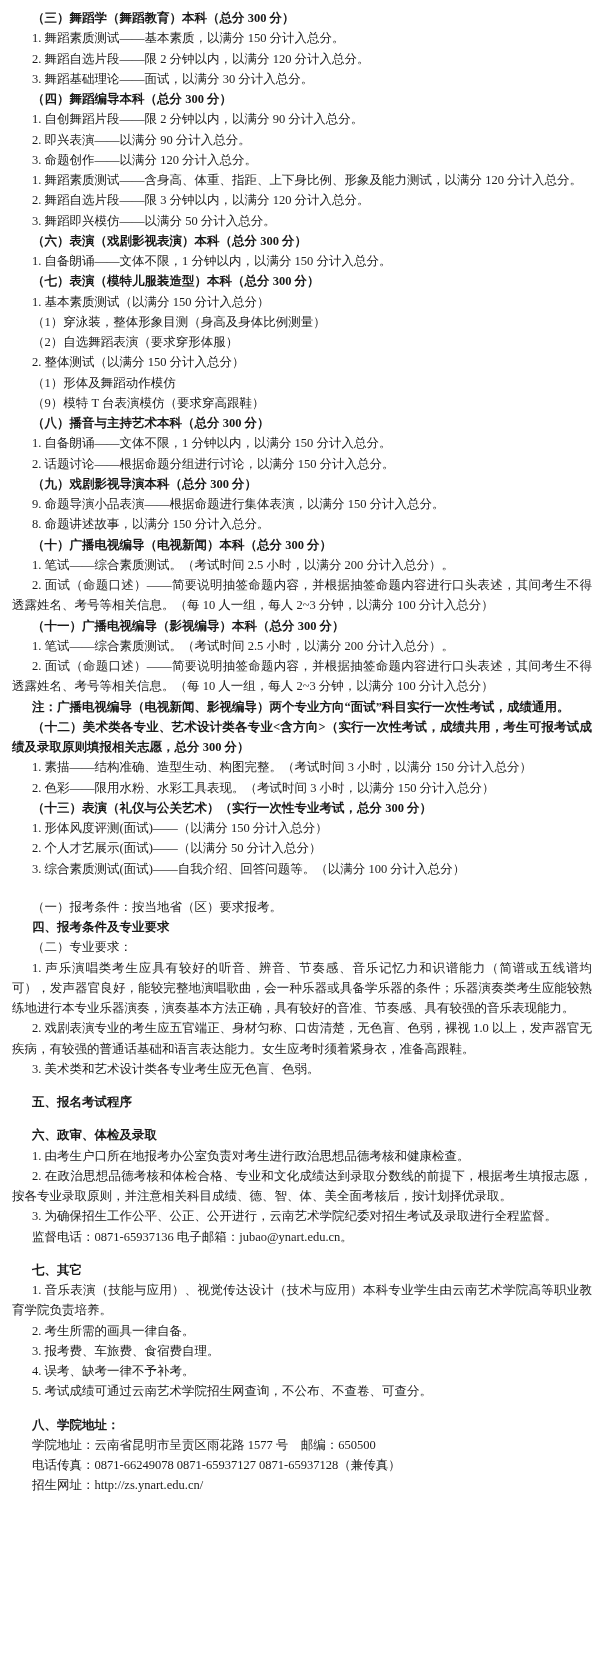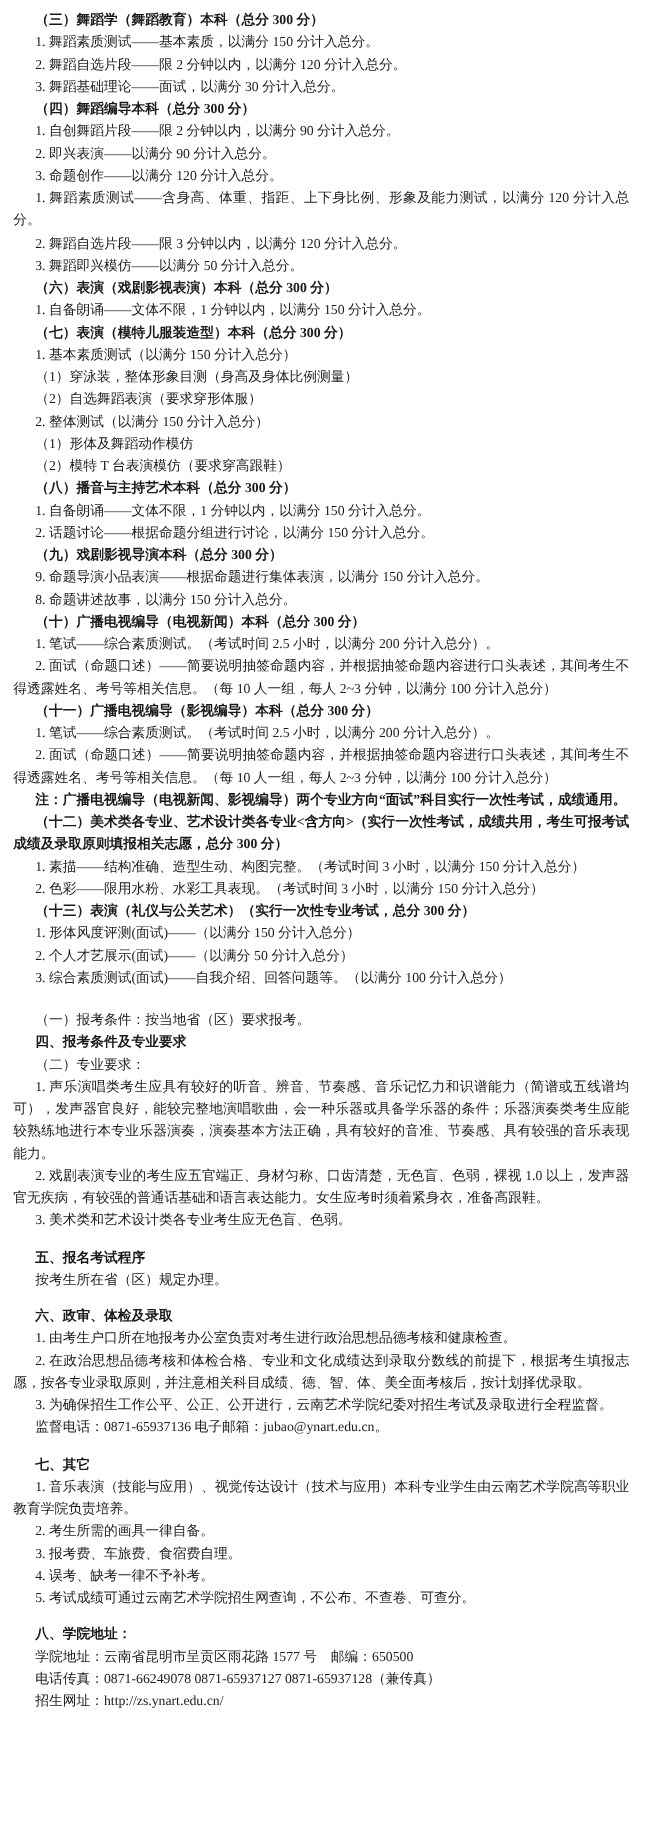--- a/index.html
+++ b/index.html
@@ -9,21 +9,21 @@
   }
   body {
     width: 600px;
     min-height: 1657px;
     font-family: "Liberation Serif", "DejaVu Serif", serif;
     color: #1a1a1a;
     font-size: 12.5px;
     line-height: 1.62;
   }
   .page {
-    padding: 8px 28px 16px 12px;
+    padding: 8px 8px 16px 12px;
     box-sizing: border-box;
     width: 600px;
   }
   .p {
     margin: 0;
     padding: 0;
     text-align: justify;
     text-justify: inter-ideograph;
   }
   .ind1 { text-indent: 1.6em; }
@@ -57,21 +57,21 @@
 
   <p class="p ind1 bold">（六）表演（戏剧影视表演）本科（总分 300 分）</p>
   <p class="p ind1">1. 自备朗诵——文体不限，1 分钟以内，以满分 150 分计入总分。</p>
 
   <p class="p ind1 bold">（七）表演（模特儿服装造型）本科（总分 300 分）</p>
   <p class="p ind1">1. 基本素质测试（以满分 150 分计入总分）</p>
   <p class="p ind2">（1）穿泳装，整体形象目测（身高及身体比例测量）</p>
   <p class="p ind2">（2）自选舞蹈表演（要求穿形体服）</p>
   <p class="p ind1">2. 整体测试（以满分 150 分计入总分）</p>
   <p class="p ind2">（1）形体及舞蹈动作模仿</p>
-  <p class="p ind2">（2）模特 T 台表演模仿（要求穿高跟鞋）</p>
+  <p class="p ind2">（9）模特 T 台表演模仿（要求穿高跟鞋）</p>
 
   <p class="p ind1 bold">（八）播音与主持艺术本科（总分 300 分）</p>
   <p class="p ind1">1. 自备朗诵——文体不限，1 分钟以内，以满分 150 分计入总分。</p>
   <p class="p ind1">2. 话题讨论——根据命题分组进行讨论，以满分 150 分计入总分。</p>
 
   <p class="p ind1 bold">（九）戏剧影视导演本科（总分 300 分）</p>
   <p class="p ind1">9. 命题导演小品表演——根据命题进行集体表演，以满分 150 分计入总分。</p>
   <p class="p ind1">8. 命题讲述故事，以满分 150 分计入总分。</p>
 
   <p class="p ind1 bold">（十）广播电视编导（电视新闻）本科（总分 300 分）</p>
@@ -98,21 +98,20 @@
   <p class="p ind1">（一）报考条件：按当地省（区）要求报考。</p>
   <p class="p sect-title">四、报考条件及专业要求</p>
   <p class="p ind1">（二）专业要求：</p>
   <p class="p ind1">1. 声乐演唱类考生应具有较好的听音、辨音、节奏感、音乐记忆力和识谱能力（简谱或五线谱均可），发声器官良好，能较完整地演唱歌曲，会一种乐器或具备学乐器的条件；乐器演奏类考生应能较熟练地进行本专业乐器演奏，演奏基本方法正确，具有较好的音准、节奏感、具有较强的音乐表现能力。</p>
   <p class="p ind1">2. 戏剧表演专业的考生应五官端正、身材匀称、口齿清楚，无色盲、色弱，裸视 1.0 以上，发声器官无疾病，有较强的普通话基础和语言表达能力。女生应考时须着紧身衣，准备高跟鞋。</p>
   <p class="p ind1">3. 美术类和艺术设计类各专业考生应无色盲、色弱。</p>
 
   <div class="gap-m"></div>
 
   <p class="p sect-title">五、报名考试程序</p>
-  <p class="p ind1">按考生所在省（区）规定办理。</p>
 
   <div class="gap-m"></div>
 
   <p class="p sect-title">六、政审、体检及录取</p>
   <p class="p ind1">1. 由考生户口所在地报考办公室负责对考生进行政治思想品德考核和健康检查。</p>
   <p class="p ind1">2. 在政治思想品德考核和体检合格、专业和文化成绩达到录取分数线的前提下，根据考生填报志愿，按各专业录取原则，并注意相关科目成绩、德、智、体、美全面考核后，按计划择优录取。</p>
   <p class="p ind1">3. 为确保招生工作公平、公正、公开进行，云南艺术学院纪委对招生考试及录取进行全程监督。</p>
   <p class="p ind1">监督电话：0871-65937136    电子邮箱：jubao@ynart.edu.cn。</p>
 
   <div class="gap-m"></div>

